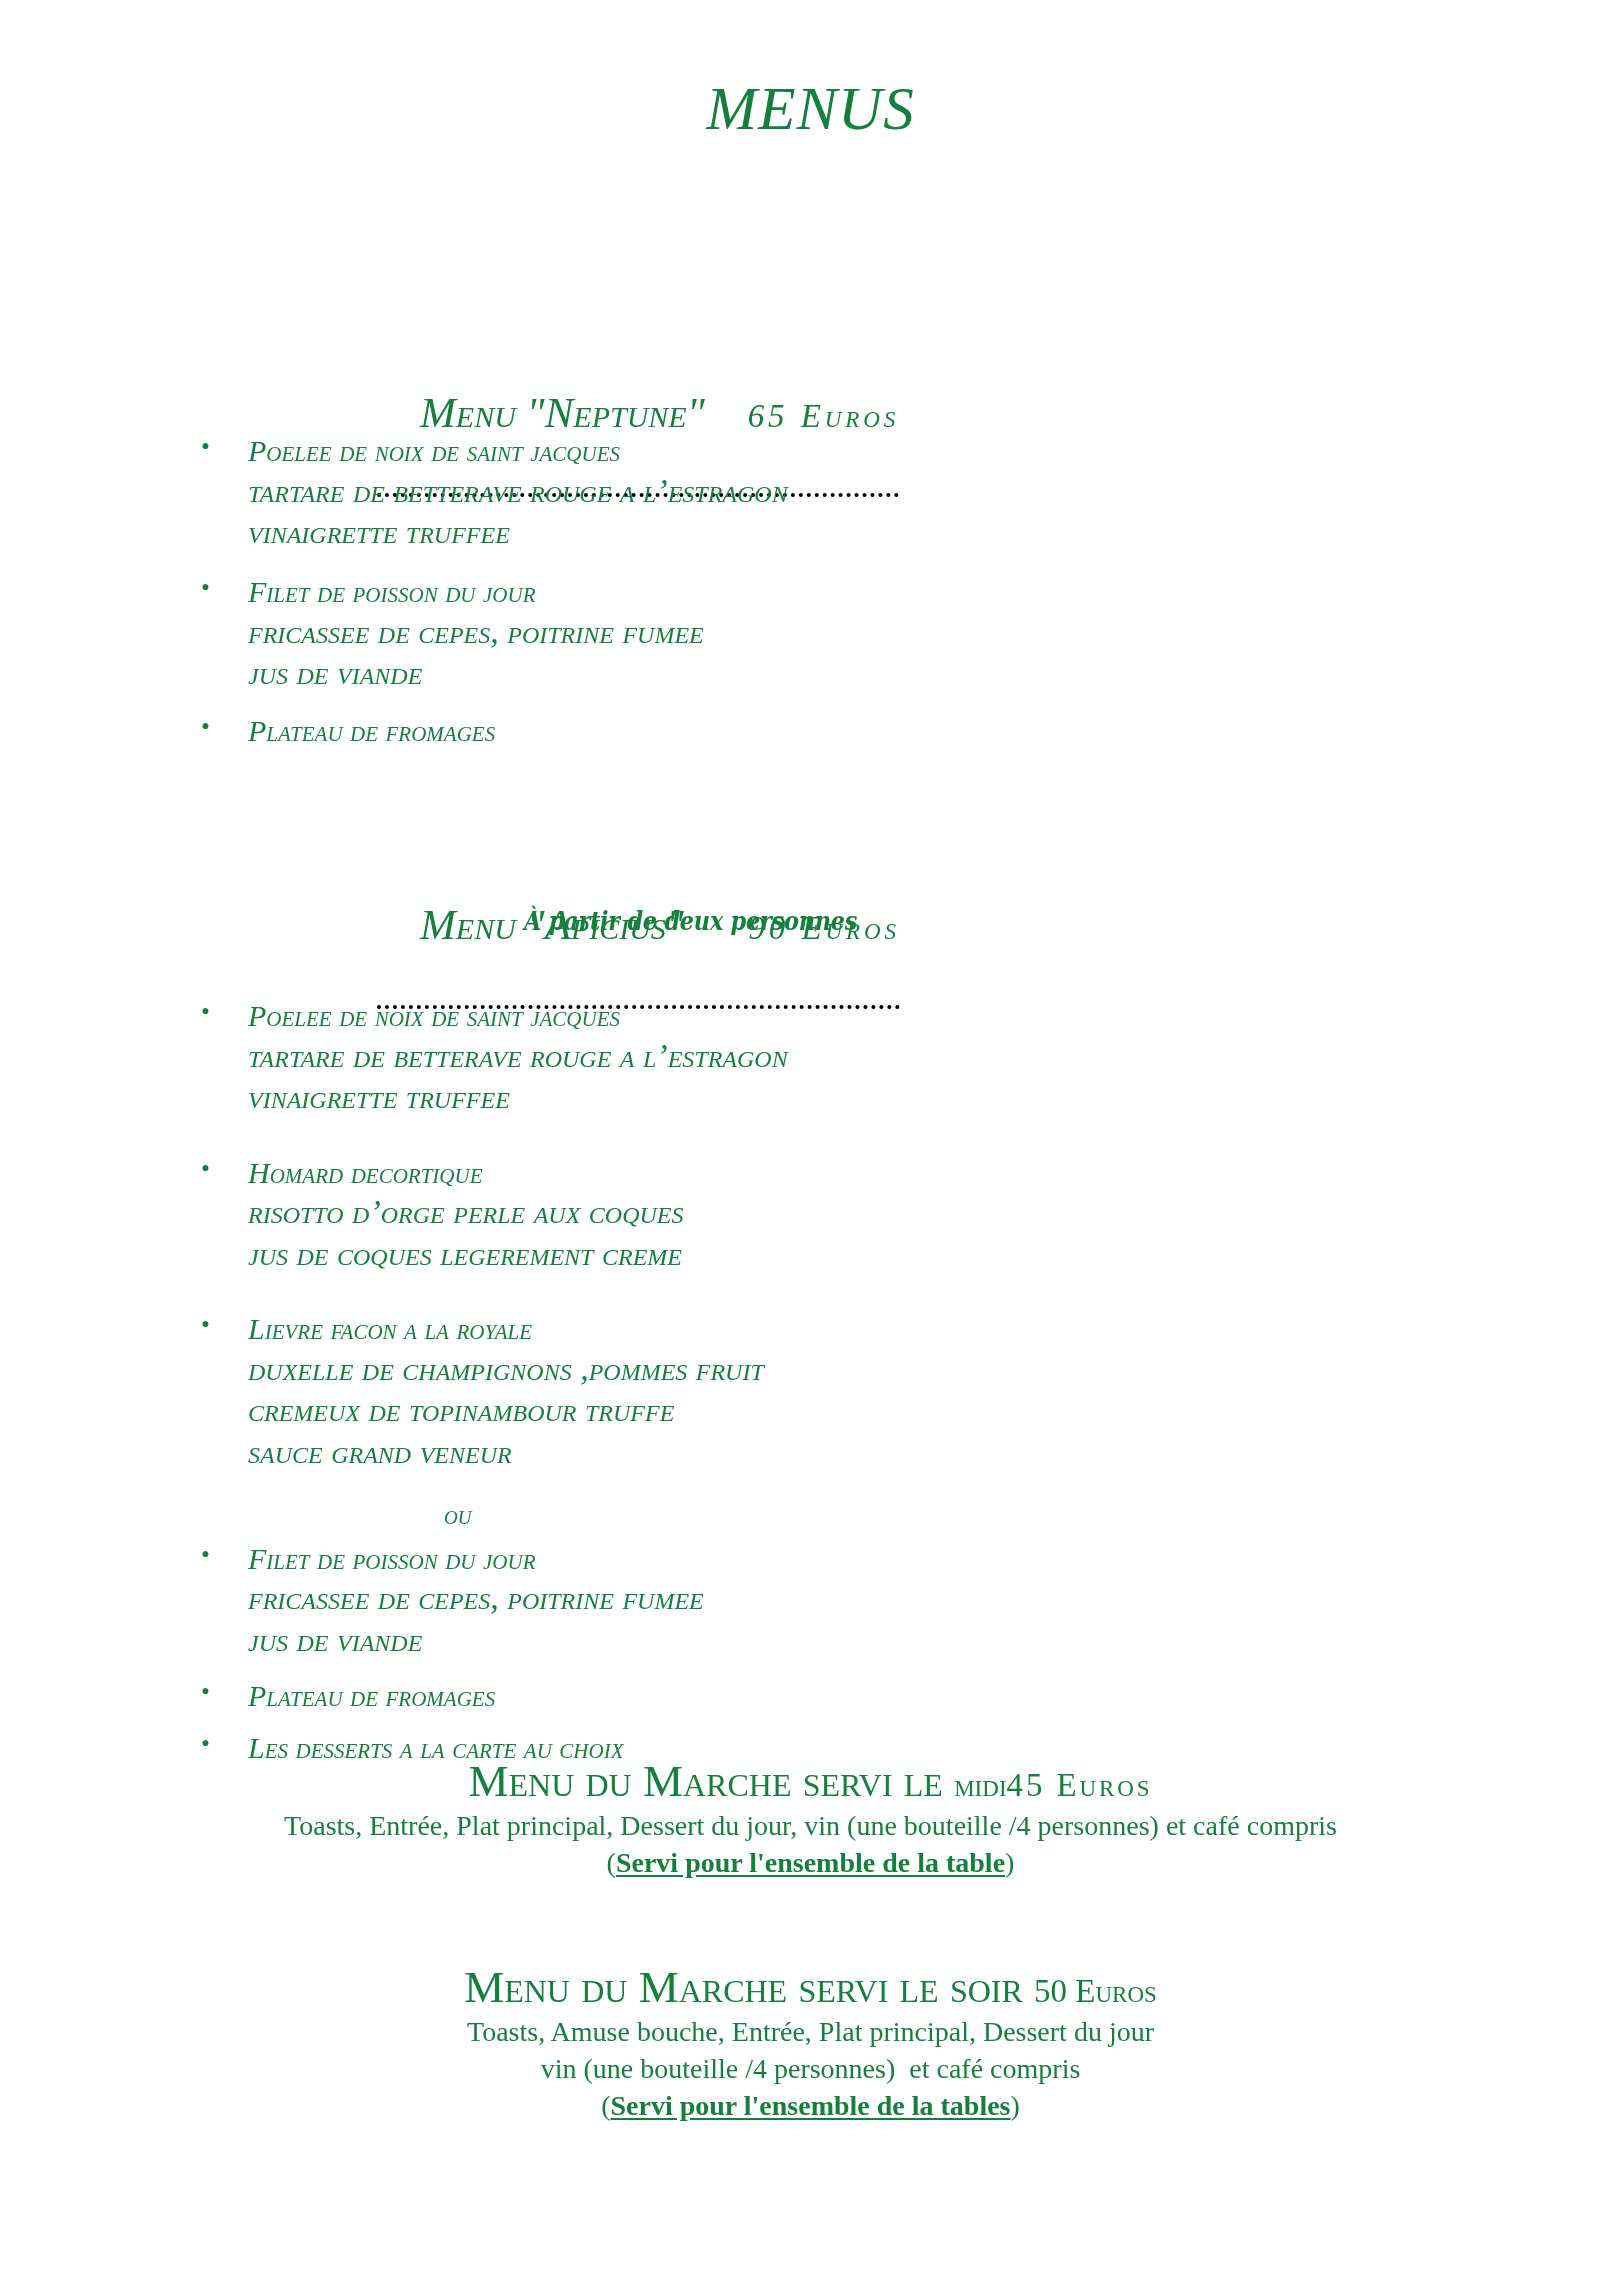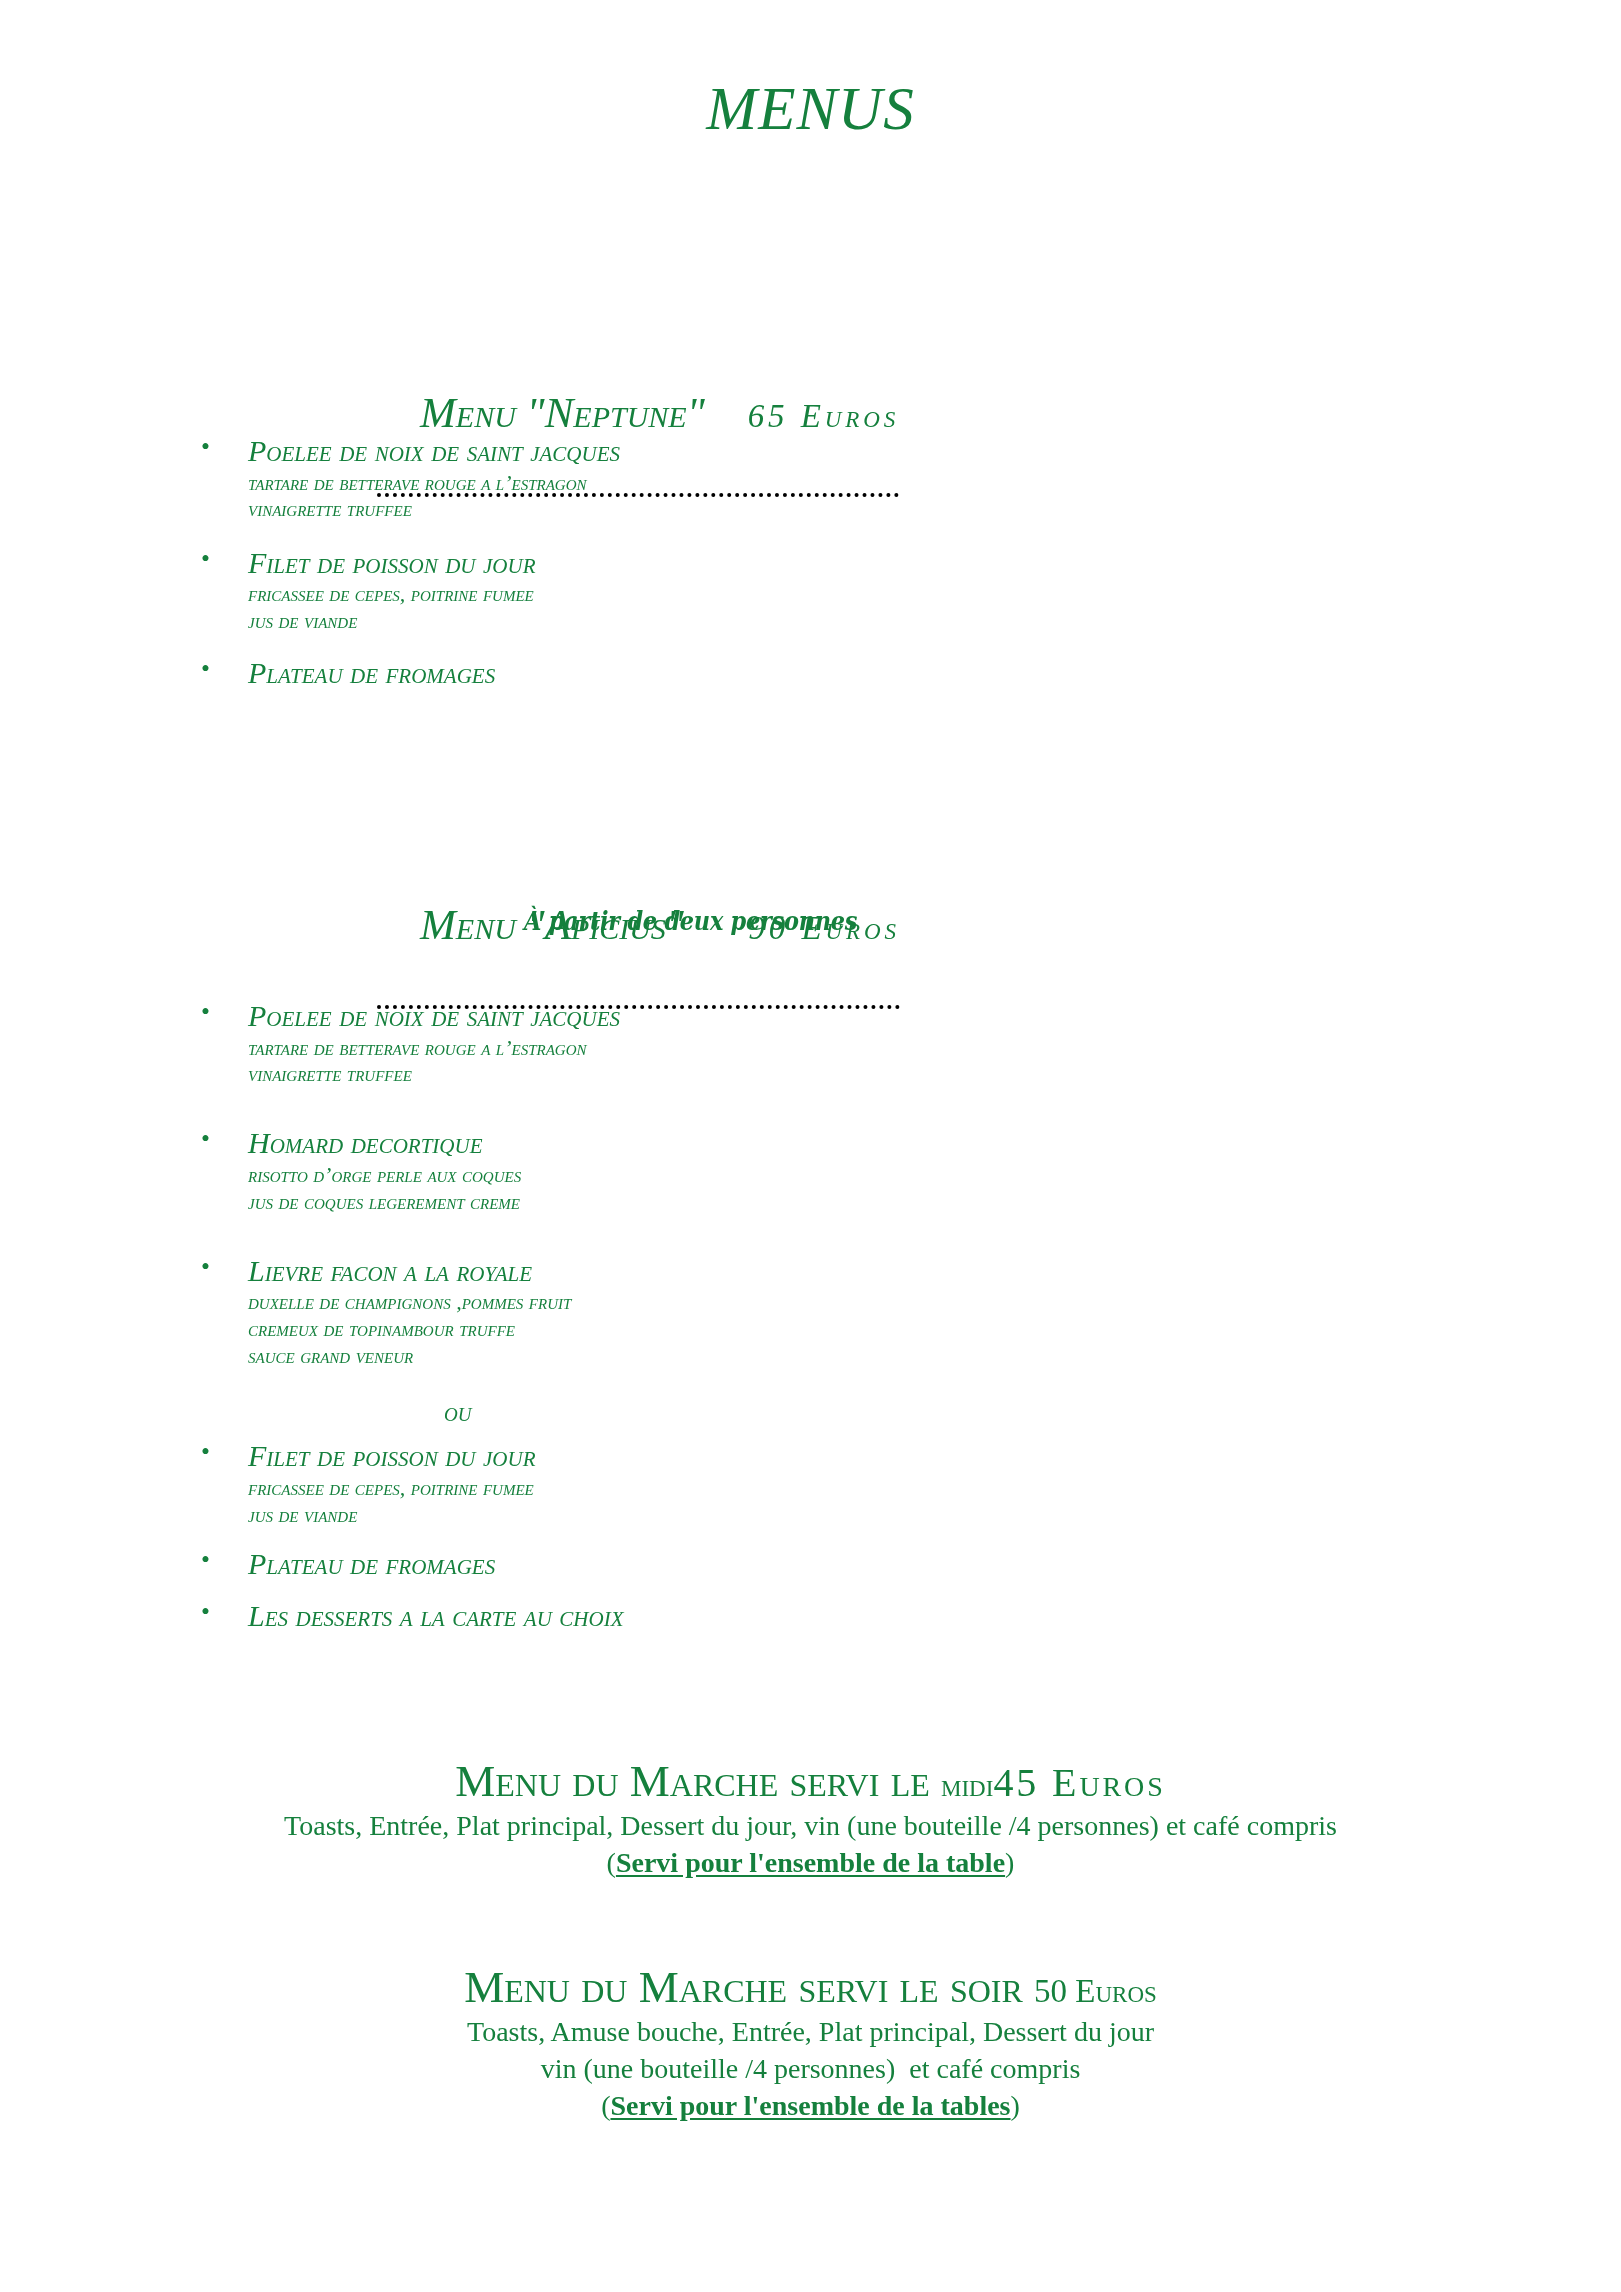--- a/index.html
+++ b/index.html
@@ -83,21 +83,21 @@
     line-height: 1.25;
   }
   .course .line {
     white-space: pre;
     line-height: 1.22;
   }
   .course .line.primary {
     font-size: 30px;
   }
   .course .line.sub {
-    font-size: 22px;
+    font-size: 34px;
   }
   .or-sep {
     font-style: italic;
     font-variant: small-caps;
     font-size: 26.5px;
     padding-left: 196px;
     line-height: 1.22;
   }
 
   
@@ -111,21 +111,21 @@
     font-variant: small-caps;
     font-size: 45px;
     white-space: pre;
     line-height: 1.2;
   }
   .marche-heading .small {
     font-size: 33px;
     text-align: center;
   }
   .marche-heading .spaced {
-    font-size: 40px;
+    font-size: 33px;
     letter-spacing: 2.9px;
   }
   .marche-line {
     font-size: 28px;
     line-height: 1.32;
     white-space: pre;
   }
   .marche-line b {
     font-weight: normal;
   }

